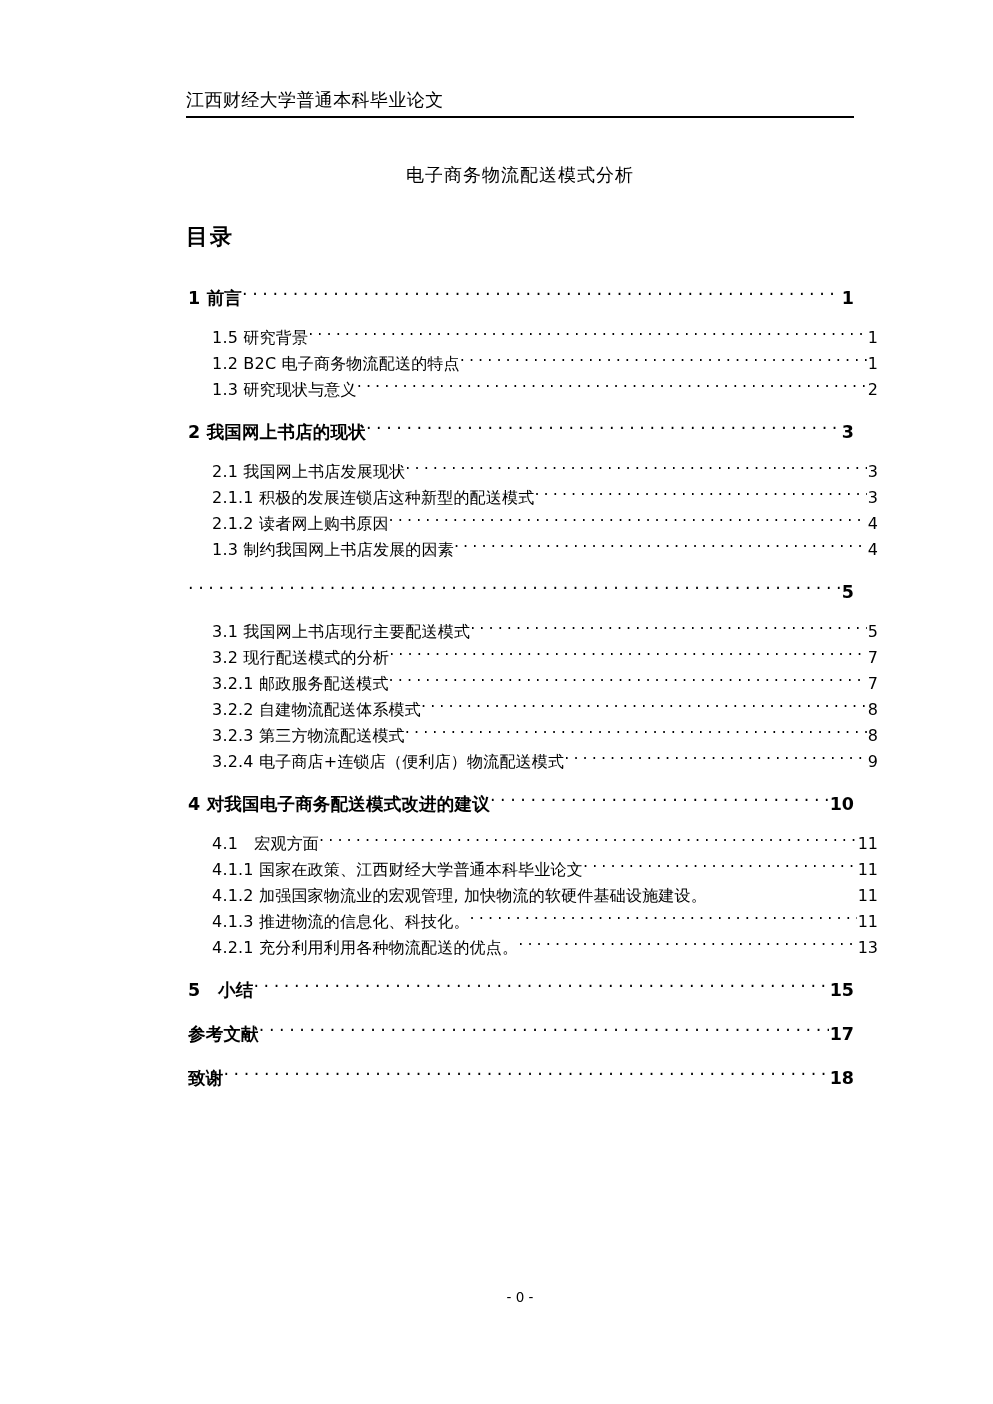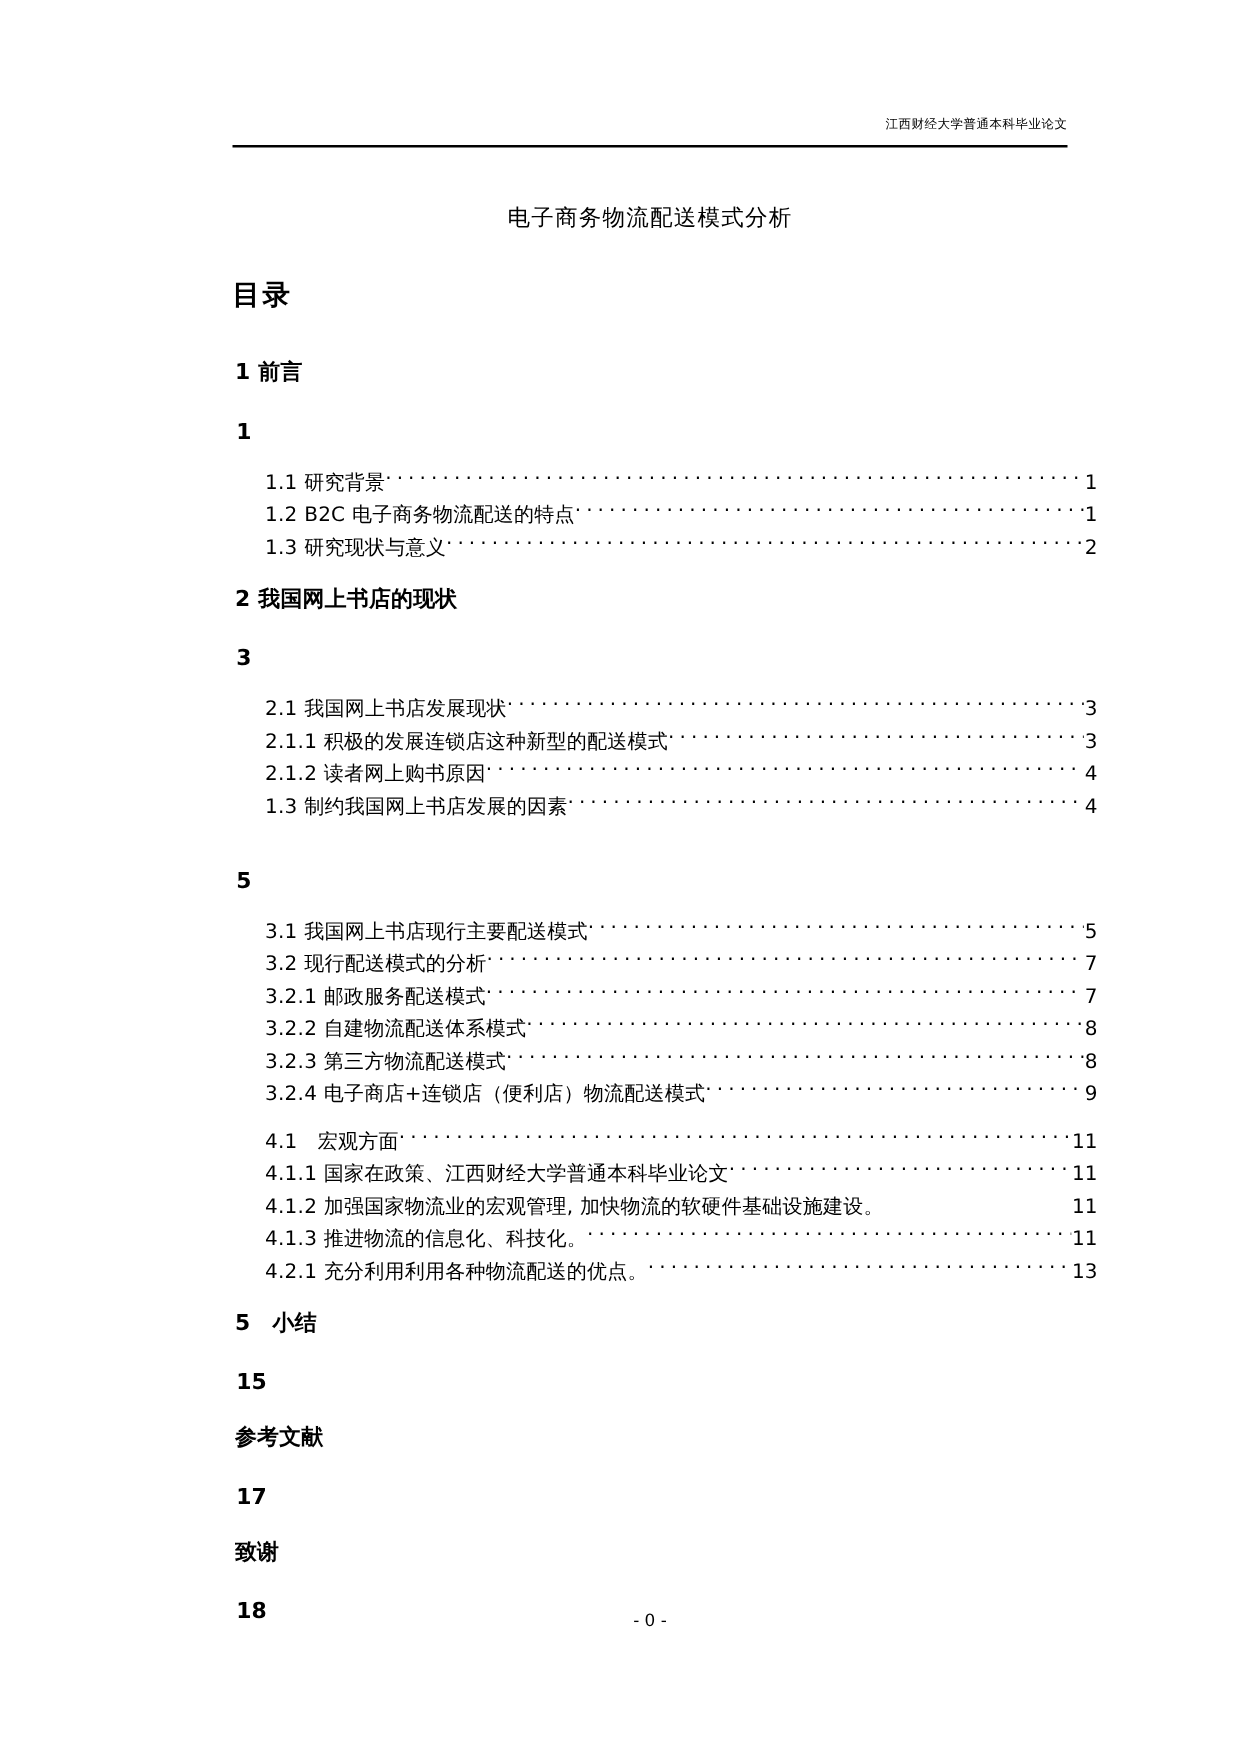--- a/index.html
+++ b/index.html
@@ -24,22 +24,22 @@
   }
 
   
   .header-area {
     position: absolute;
     left: 186px;
     top: 90px;
     width: 668px;
   }
   .header-text {
-    text-align: right;
-    font-size: 10px;
+    text-align: left;
+    font-size: 18px;
     line-height: 20px;
     letter-spacing: 0.4px;
     white-space: nowrap;
   }
   .header-rule {
     margin-top: 6px;
     border-top: 2px solid #000000;
     width: 100%;
     height: 0;
   }
@@ -85,21 +85,20 @@
     overflow: hidden;
   }
 
   
   .toc-row.lvl1 {
     font-size: 17.5px;
     font-weight: bold;
     line-height: 30px;
     padding-left: 0px;
     margin-top: 14px;
-    flex-direction: column;
   }
   .toc-row.lvl1.first { margin-top: 0; }
 
   
   .toc-row.lvl2 {
     font-size: 16px;
     font-weight: normal;
     line-height: 26px;
     padding-left: 24px;
     margin-top: 0px;
@@ -163,21 +162,21 @@
 
   <div class="toc-title">目录</div>
 
   <div class="toc" id="toc-list">
       <div class="toc-row lvl1 first">
         <span class="toc-label">1 前言</span>
         <span class="toc-leader"></span>
         <span class="toc-page">1</span>
       </div>
       <div class="toc-row lvl2 group-start">
-        <span class="toc-label">1.1 研究背景</span>
+        <span class="toc-label">1.5 研究背景</span>
         <span class="toc-leader"></span>
         <span class="toc-page">1</span>
       </div>
       <div class="toc-row lvl2">
         <span class="toc-label">1.2 B2C 电子商务物流配送的特点</span>
         <span class="toc-leader"></span>
         <span class="toc-page">1</span>
       </div>
       <div class="toc-row lvl2">
         <span class="toc-label">1.3 研究现状与意义</span>
@@ -235,20 +234,25 @@
       </div>
       <div class="toc-row lvl2">
         <span class="toc-label">3.2.3 第三方物流配送模式</span>
         <span class="toc-leader"></span>
         <span class="toc-page">8</span>
       </div>
       <div class="toc-row lvl2">
         <span class="toc-label">3.2.4 电子商店+连锁店（便利店）物流配送模式</span>
         <span class="toc-leader"></span>
         <span class="toc-page">9</span>
+      </div>
+      <div class="toc-row lvl1">
+        <span class="toc-label">4 对我国电子商务配送模式改进的建议</span>
+        <span class="toc-leader"></span>
+        <span class="toc-page">10</span>
       </div>
       <div class="toc-row lvl2 group-start">
         <span class="toc-label">4.1　宏观方面</span>
         <span class="toc-leader"></span>
         <span class="toc-page">11</span>
       </div>
       <div class="toc-row lvl2">
         <span class="toc-label">4.1.1 国家在政策、江西财经大学普通本科毕业论文</span>
         <span class="toc-leader"></span>
         <span class="toc-page">11</span>

